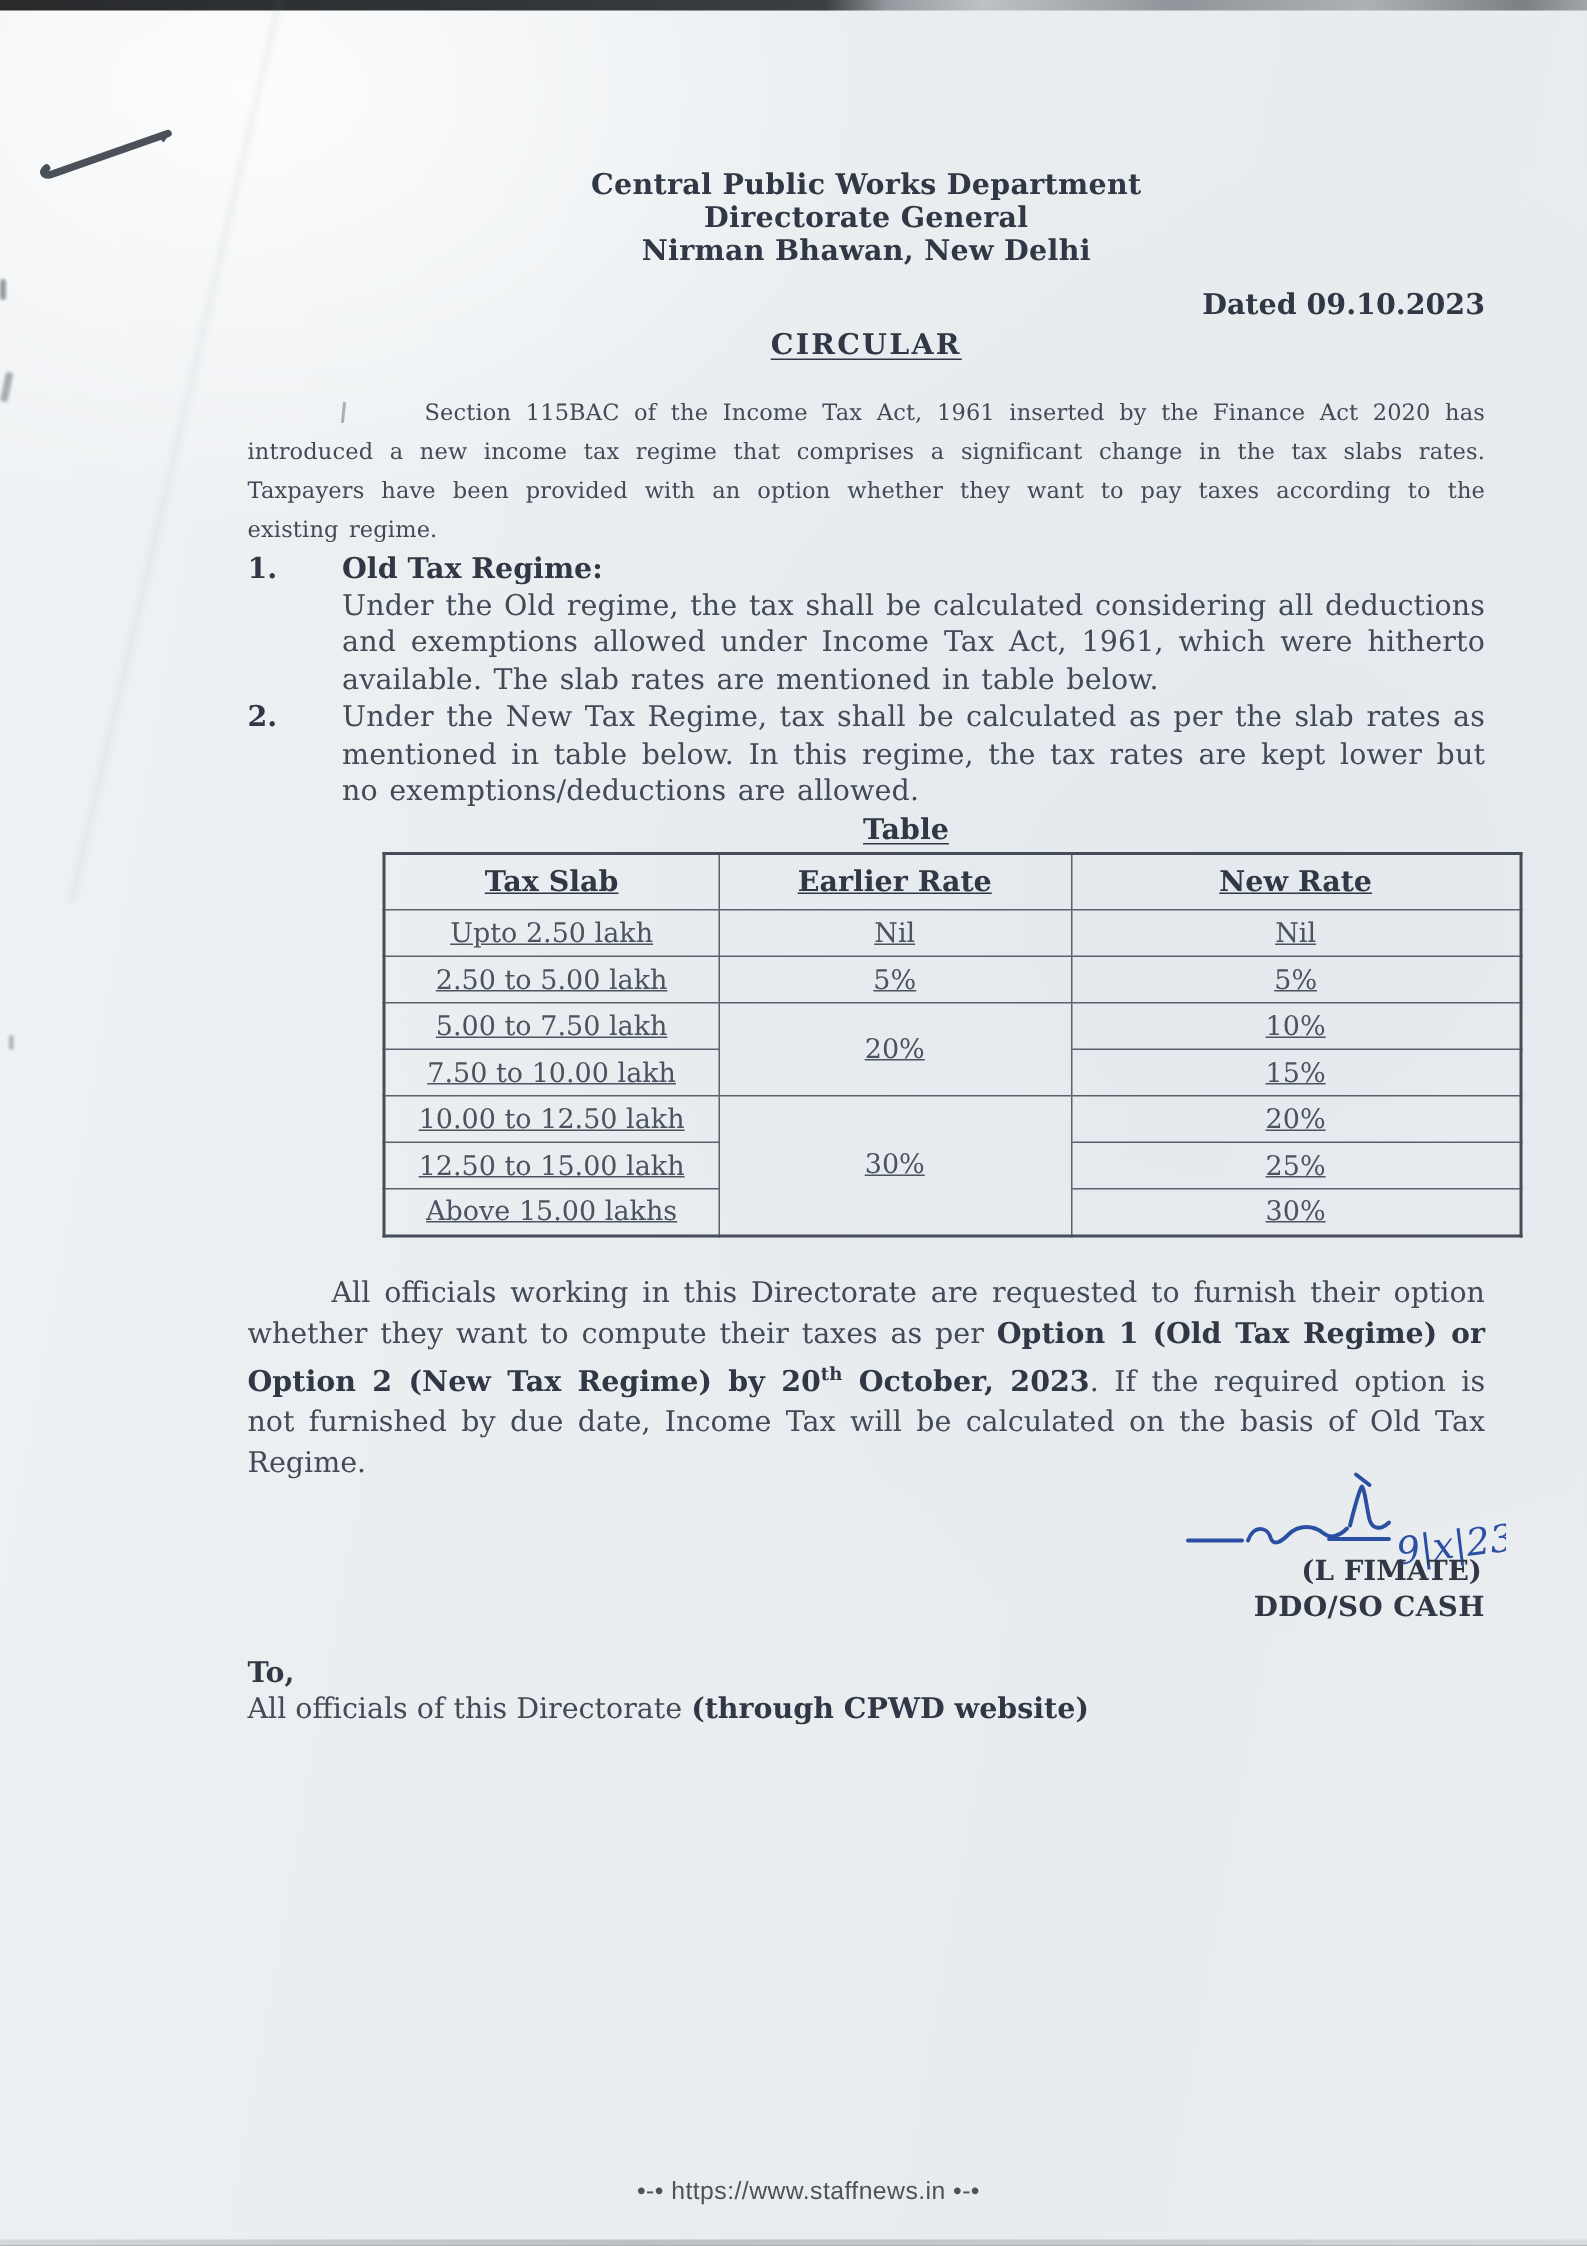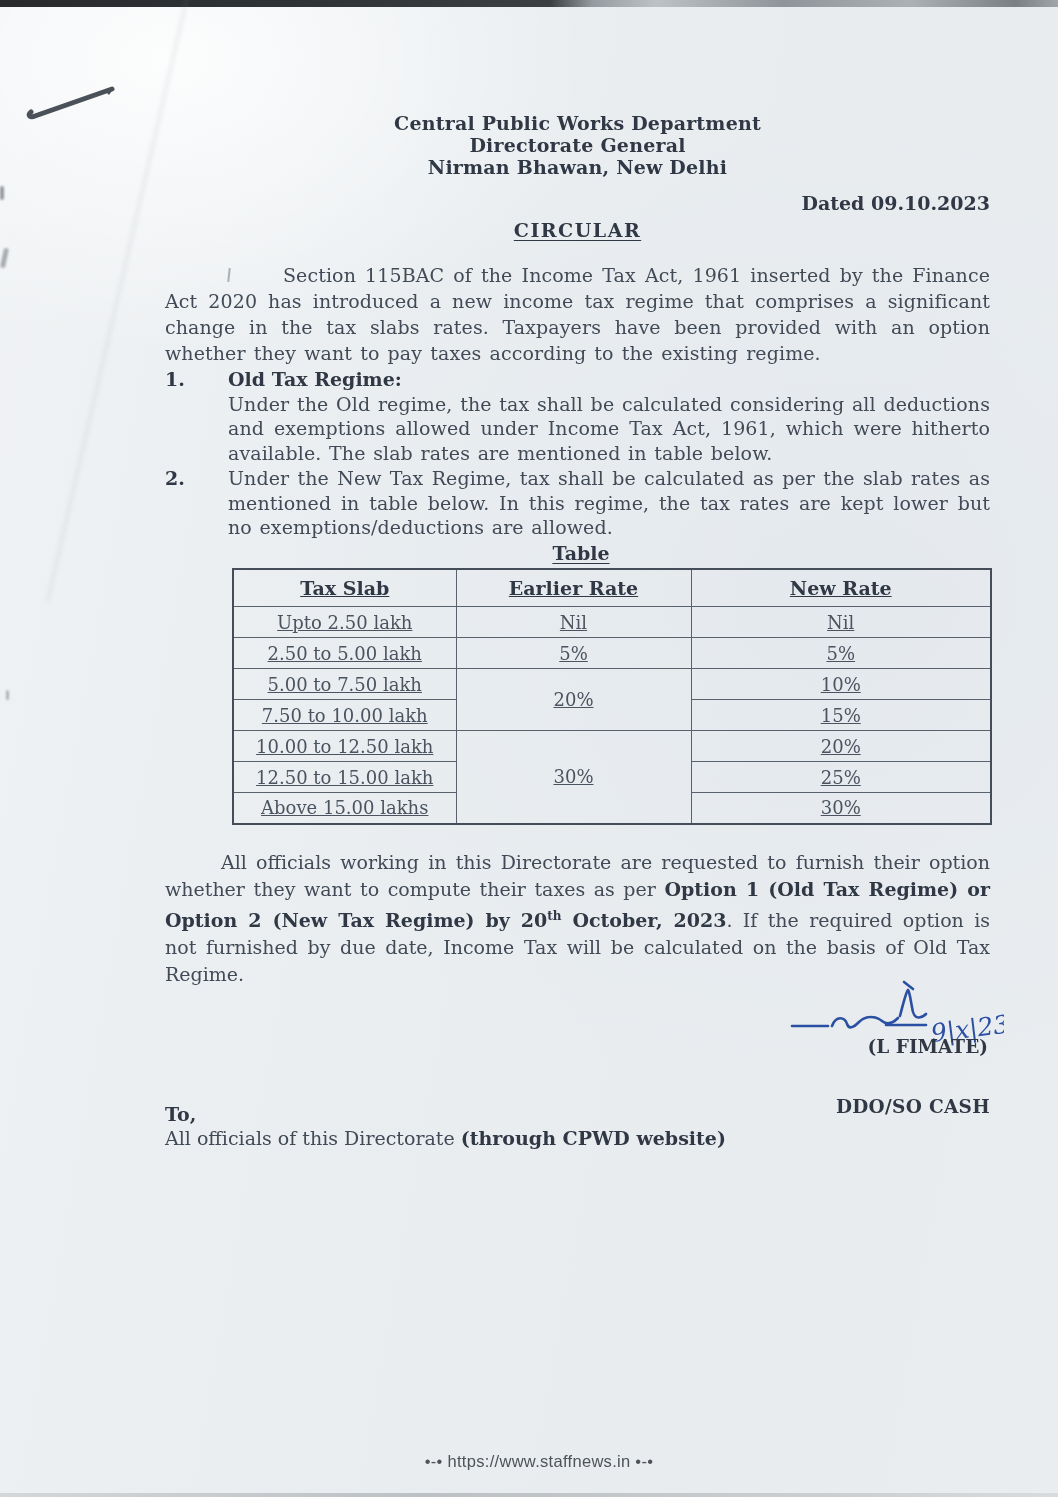--- a/index.html
+++ b/index.html
@@ -43,50 +43,50 @@
 
   .content { position:absolute; left:165px; top:0; width:825px; }
 
   .org-block { margin-top:112px; text-align:center; font-weight:bold; color:#2f3844; font-size:19px; line-height:22px; letter-spacing:.2px; }
   .org-block .underlined { text-decoration:underline; text-underline-offset:3px; }
 
   .dated-line { margin-top:14px; text-align:right; font-weight:bold; color:#2f3844; font-size:19px; }
 
   .circular-title { margin-top:5px; text-align:center; font-weight:bold; color:#2f3844; font-size:19px; letter-spacing:1.5px; text-decoration:underline; text-underline-offset:3px; }
 
-  .intro { margin-top:21px; font-size:19px; line-height:26px; text-align:justify; text-indent:118px; word-spacing:2px; letter-spacing:.1px; }
+  .intro { margin-top:21px; font-size:15px; line-height:26px; text-align:justify; text-indent:118px; word-spacing:2px; letter-spacing:.1px; }
 
   .section { display:flex; margin-top:1px; }
   .section-num { width:63px; flex:0 0 63px; font-weight:bold; color:#2f3844; font-size:19px; line-height:24.5px; }
   .section-body-wrap { flex:1; }
   .section-heading { font-weight:bold; color:#2f3844; font-size:19px; line-height:24.5px; }
   .section-text { font-size:19px; line-height:24.5px; text-align:justify; word-spacing:1.5px; letter-spacing:.1px; }
 
-  .table-wrap { margin-left:67px; width:698px; margin-top:2px; }
+  .table-wrap { margin-left:90px; width:698px; margin-top:2px; }
   .table-caption { text-align:center; font-weight:bold; color:#2f3844; font-size:19px; text-decoration:underline; text-underline-offset:3px; margin-bottom:4px; }
   table.tax-table { border-collapse:collapse; width:758px; table-layout:fixed; }
   table.tax-table col.c1 { width:223px; }
   table.tax-table col.c2 { width:235px; }
   table.tax-table col.c3 { width:300px; }
   table.tax-table th, table.tax-table td {
     border:1.5px solid #59626c;
     text-align:center; vertical-align:middle;text-decoration:underline;
   }
   table.tax-table { border:2.5px solid #454e58; }
   table.tax-table th { height:38px; font-size:19px; font-weight:bold; color:#2f3844; }
   table.tax-table td { height:31px; font-size:18px; color:#4a535f; font-weight:normal; }
 
   .closing { margin-top:24px; font-size:19px; line-height:27px; text-align:justify; text-indent:56px; word-spacing:1.5px; }
   .closing b { color:#2f3844; }
   .closing sup { font-size:12px; }
 
   .signature-block { position:relative; margin-top:6px; text-align:right; height:96px; }
   .signature-scribble { position:absolute; right:-14px; top:-20px; }
   .signatory-name { position:absolute; right:2px; top:42px; font-weight:bold; color:#2f3844; font-size:18.5px; }
-  .signatory-designation { position:absolute; right:0; top:66px; font-weight:bold; color:#2f3844; font-size:18.5px; letter-spacing:.3px;margin-top:36px; }
+  .signatory-designation { position:absolute; right:0; top:66px; font-weight:bold; color:#2f3844; font-size:18.5px; letter-spacing:.3px; }
 
   .addressee { margin-top:12px; font-size:19px; line-height:24px; }
   .addressee-label { font-weight:bold; color:#2f3844; }
   .addressee-line b { color:#2f3844; }
 
   .footer-watermark {
     position:absolute; left:10px; bottom:26px; width:100%;
     text-align:center;
     font-family:"Liberation Sans","DejaVu Sans",sans-serif;
     font-size:16.5px; color:#4e5358; letter-spacing:.3px;

